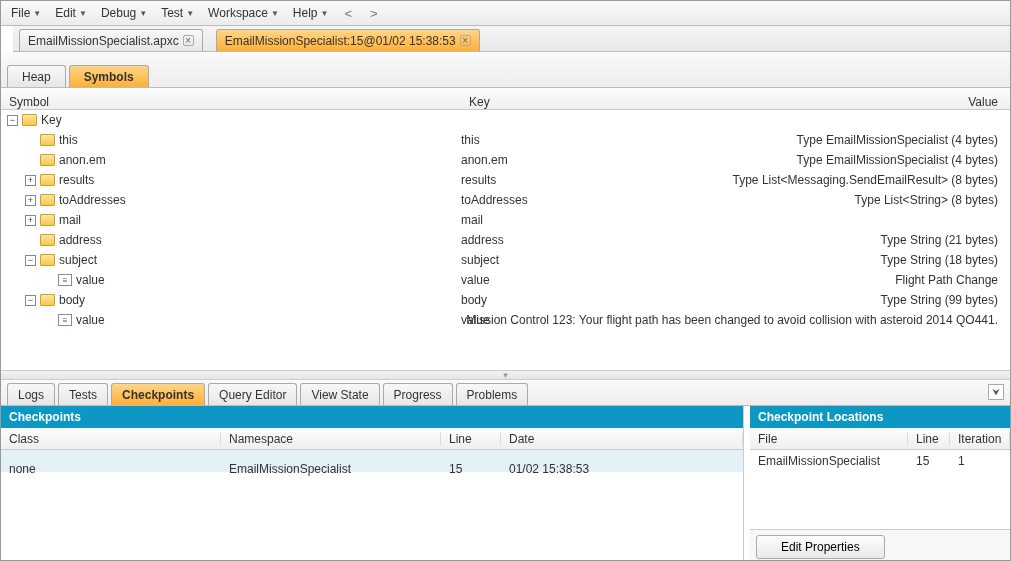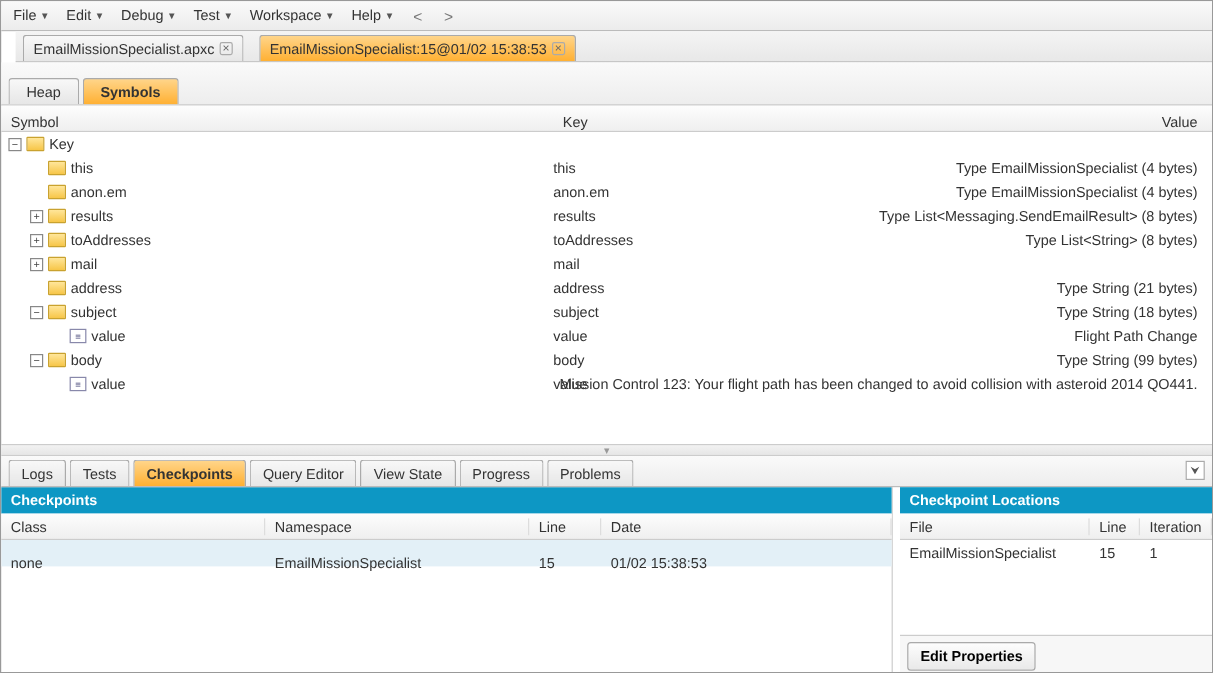--- a/index.html
+++ b/index.html
@@ -115,21 +115,21 @@
 .grid-row .gcol { padding: 0 8px; margin-top: 16px; }
 .gcol-ns { width: 220px; } .gcol-cls { width: 220px;} .gcol-line { width: 60px;} .gcol-date { flex:1;}
 .rcol-file { flex:1;} .rcol-line { width: 42px;} .rcol-iter { width: 60px;}
 .rgrid-row { display: flex; height: 22px; align-items: center; }
 .rgrid-row .gcol { padding: 0 8px; }
 
 .edit-btn-row { border-top: 1px solid #ccc; padding: 5px 6px; background:#f7f7f7;}
 .edit-btn {
   background: linear-gradient(#fdfdfd,#e9e9e9);
   border: 1px solid #aaa; border-radius: 3px;
-  padding: 4px 10px; font-size: 12px; cursor: default; font-weight: bold;
+  padding: 4px 24px; font-size: 12px; cursor: default;
 }
 </style>
 </head>
 <body>
 
 <div class="menubar">
   <div class="menu">
       <span>File</span>
       <span class="arrow">▼</span>
     </div>

